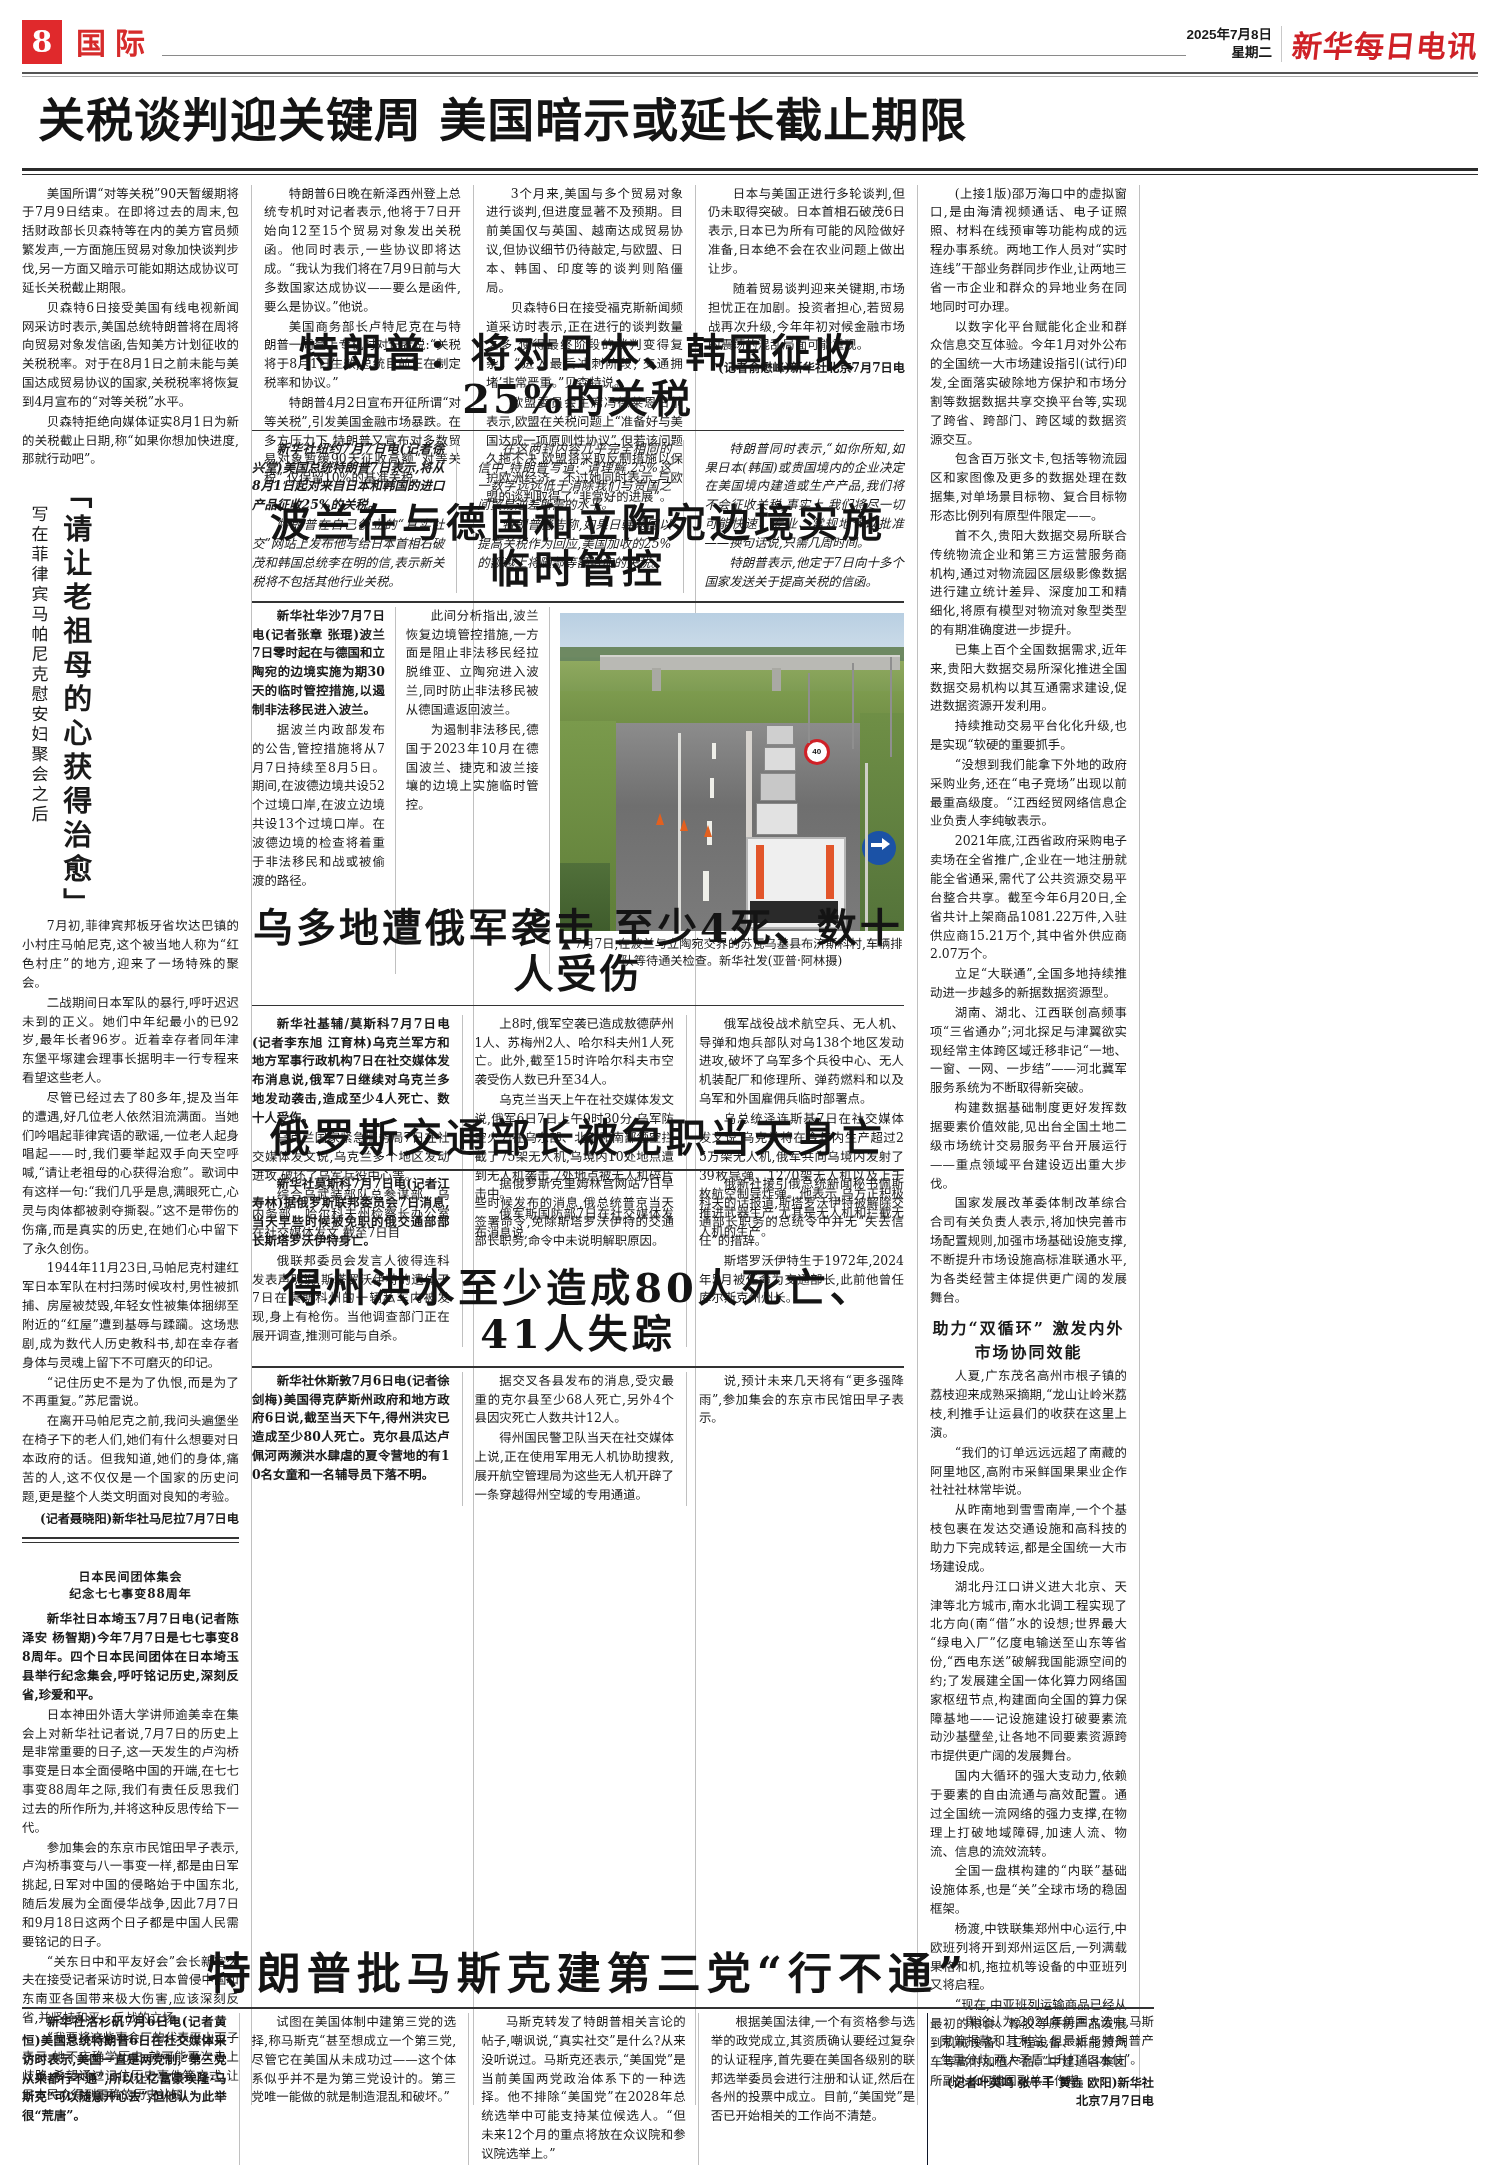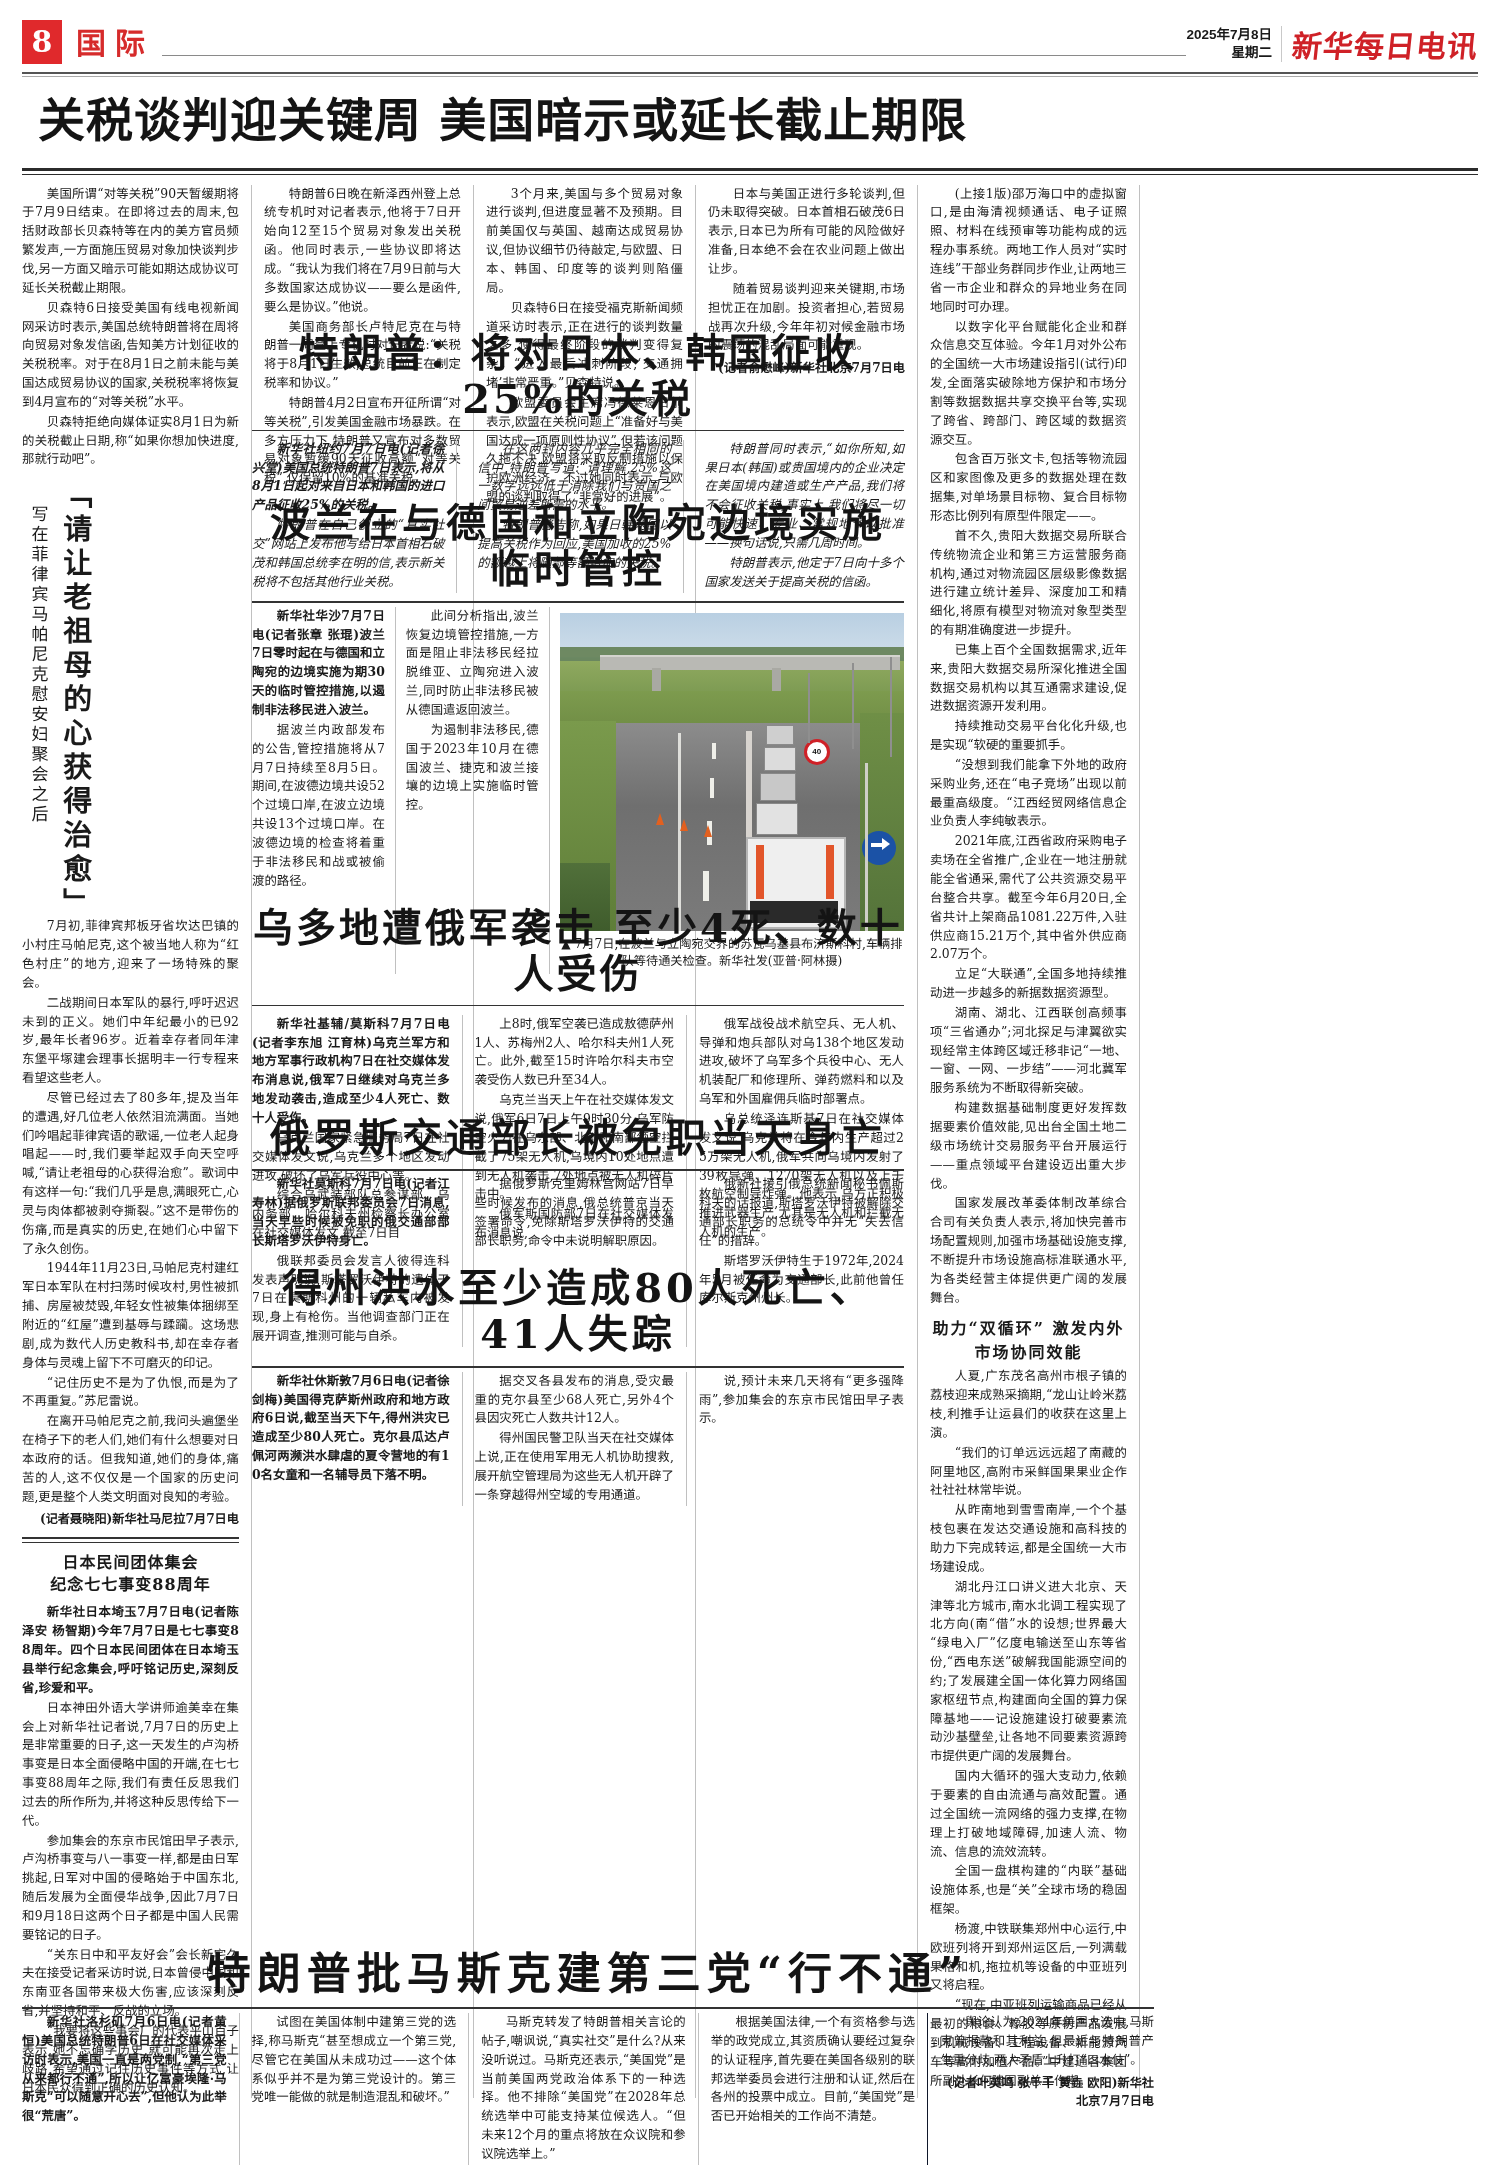--- a/index.html
+++ b/index.html
@@ -104,21 +104,21 @@
     background:linear-gradient(#9fc2dd 0%,#b9d3e6 14%,#83a05c 22%,#7f9c56 30%,#6f6f6f 45%,#7a7a7a 100%);
   }
   .pc{position:absolute;}
   .caption{
     font-size:12.2px;margin-top:5px;text-align:center;line-height:1.4;
     font-family:"DejaVu Serif","Liberation Serif",serif;
   }
 
   .kicker{font-size:16px;font-weight:bold;text-align:center;letter-spacing:2px;margin:8px 0 4px;}
 
-  .mini-head{font-size:16px;font-weight:bold;text-align:center;line-height:1.25;letter-spacing:1px;margin:10px 0 2px;}
+  .mini-head{font-size:12px;font-weight:bold;text-align:center;line-height:1.25;letter-spacing:1px;margin:27px 0 2px;}
   .dbl-rule{border-top:2px solid #333;border-bottom:1px solid #333;height:3px;margin:10px 0;}
 </style>
 </head>
 <body>
 
 <div class="page">
 
   <div class="masthead">
     <div class="pagenum-box">8</div>
     <div class="section-name">国际</div>

